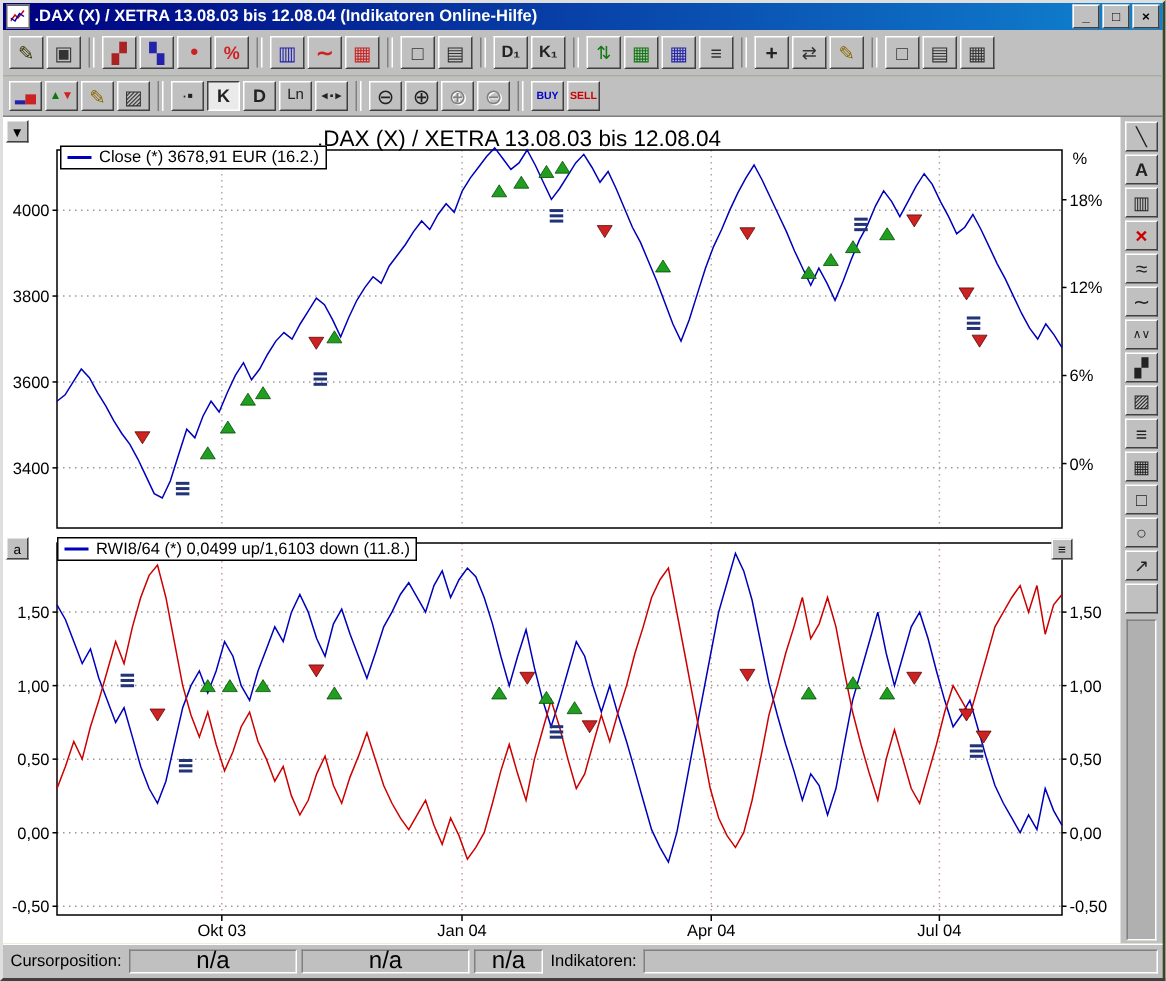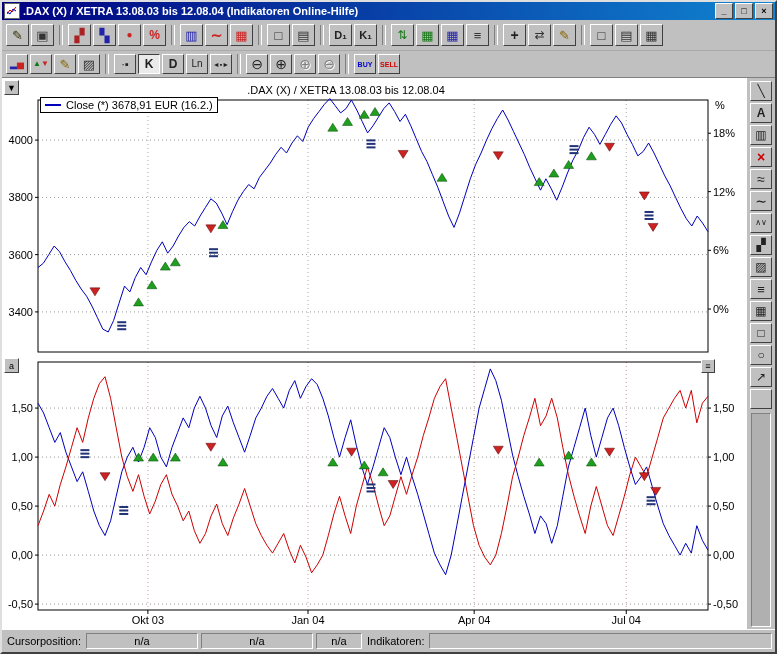--- a/index.html
+++ b/index.html
@@ -12,32 +12,32 @@
   .toolbar{display:flex;align-items:center;padding:1px 3px;background:#c0c0c0;flex:0 0 auto}
   .toolbar1{height:28px;border-bottom:1px solid #aaa}
   .toolbar2{height:24px;border-bottom:1px solid #808080}
   .tb{min-width:23px;height:22px;box-sizing:border-box;display:flex;align-items:center;justify-content:center;background:#c0c0c0;border:1px solid;border-color:#fff #404040 #404040 #fff;margin:0 1px;font-size:13px;line-height:1;cursor:default;user-select:none;color:#222;padding:0 1px}
   .toolbar2 .tb{height:20px;min-width:22px}
   .tb.pressed{border-color:#404040 #fff #fff #404040;background:#eaeaea}
   .tb.disabled{color:#808080;text-shadow:1px 1px 0 #fff}
   .sep{width:2px;height:20px;border-left:1px solid #808080;border-right:1px solid #fff;margin:0 4px}
   .workspace{flex:1;display:flex;min-height:0}
   .chart-area{position:relative;flex:1;background:#fff;overflow:hidden}
-  .chart-title{position:absolute;top:6px;left:0;right:56px;text-align:center;font-size:11px;color:#000;z-index:2}
+  .chart-title{position:absolute;top:6px;left:0;right:56px;text-align:center;font-size:15px;color:#000;z-index:2}
   .legend{position:absolute;z-index:3;background:#fff;border:1px solid #000;height:14px;display:flex;align-items:center;padding:0 4px;font-size:11px;white-space:nowrap;color:#000}
   .lsample{width:16px;height:0;border-top:2px solid #0000bb;margin-right:5px}
   .mini-btn{position:absolute;z-index:3;width:13px;height:13px;background:#c0c0c0;border:1px solid;border-color:#fff #404040 #404040 #fff;font-size:9px;display:flex;align-items:center;justify-content:center;color:#000}
   #chart-svg{position:absolute;top:0;left:0;z-index:1}
   #chart-svg text{font-family:"Liberation Sans",sans-serif}
   .right-tools{width:28px;background:#c0c0c0;border-left:1px solid #fff;display:flex;flex-direction:column;align-items:center;padding:3px 0 2px 0;gap:2px;flex:0 0 auto}
   .rt{width:22px;height:20px;box-sizing:border-box;display:flex;align-items:center;justify-content:center;background:#c0c0c0;border:1px solid;border-color:#fff #404040 #404040 #fff;font-size:12px;line-height:1;color:#222;user-select:none}
   .rt-filler{flex:1;width:18px;margin-top:2px;background:#b0b0b0;border:1px solid;border-color:#808080 #fff #fff #808080}
   .statusbar{height:20px;display:flex;align-items:center;gap:3px;padding:1px 3px;background:#c0c0c0;flex:0 0 auto;border-top:1px solid #fff}
   .sb-label{padding:0 2px;color:#000}
-  .sb-field{height:16px;box-sizing:border-box;border:1px solid;border-color:#808080 #fff #fff #808080;display:flex;align-items:center;justify-content:center;background:#c0c0c0;color:#000;font-size:11px}
+  .sb-field{height:16px;box-sizing:border-box;border:1px solid;border-color:#808080 #fff #fff #808080;display:flex;align-items:center;justify-content:center;background:#c0c0c0;color:#000;font-size:16px}
   .sb-flex{flex:1;justify-content:flex-start;padding-left:4px}
 </style>
 </head>
 <body>
 
 <div class="window">
 
   <div class="titlebar">
     <div class="appicon">
       <svg width="10" height="10" viewBox="0 0 10 10">
@@ -115,20 +115,24 @@
 
   <div class="workspace">
     <div class="chart-area">
       <div class="chart-title">.DAX (X) / XETRA 13.08.03 bis 12.08.04</div>
       <div class="mini-btn" style="left:2px;top:2px">▼</div>
       <div class="legend" style="left:38px;top:19px">
         <span class="lsample"></span>
         <span>Close (*) 3678,91 EUR (16.2.)</span>
       </div>
       <div class="mini-btn" style="left:2px;top:280px">a</div>
+      <div class="legend" style="left:36px;top:280px">
+        <span class="lsample"></span>
+        <span>RWI8/64 (*) 0,0499 up/1,6103 down (11.8.)</span>
+      </div>
       <div class="mini-btn" style="left:699px;top:281px;width:12px;height:12px">≡</div>
       <svg id="chart-svg" width="745" height="558" viewBox="0 0 745 558">
           <line x1="145.88" y1="22" x2="145.88" y2="274" stroke="#aaaaaa" stroke-dasharray="1,3"></line>
           <line x1="145.88" y1="284" x2="145.88" y2="532" stroke="#cc9999" stroke-dasharray="1,3"></line>
           <line x1="145.88" y1="532" x2="145.88" y2="536" stroke="#000"></line>
           <text x="145.88" y="546" text-anchor="middle" font-size="11" fill="#000">Okt 03</text>
           <line x1="306.01" y1="22" x2="306.01" y2="274" stroke="#aaaaaa" stroke-dasharray="1,3"></line>
           <line x1="306.01" y1="284" x2="306.01" y2="532" stroke="#cc9999" stroke-dasharray="1,3"></line>
           <line x1="306.01" y1="532" x2="306.01" y2="536" stroke="#000"></line>
           <text x="306.01" y="546" text-anchor="middle" font-size="11" fill="#000">Jan 04</text>

